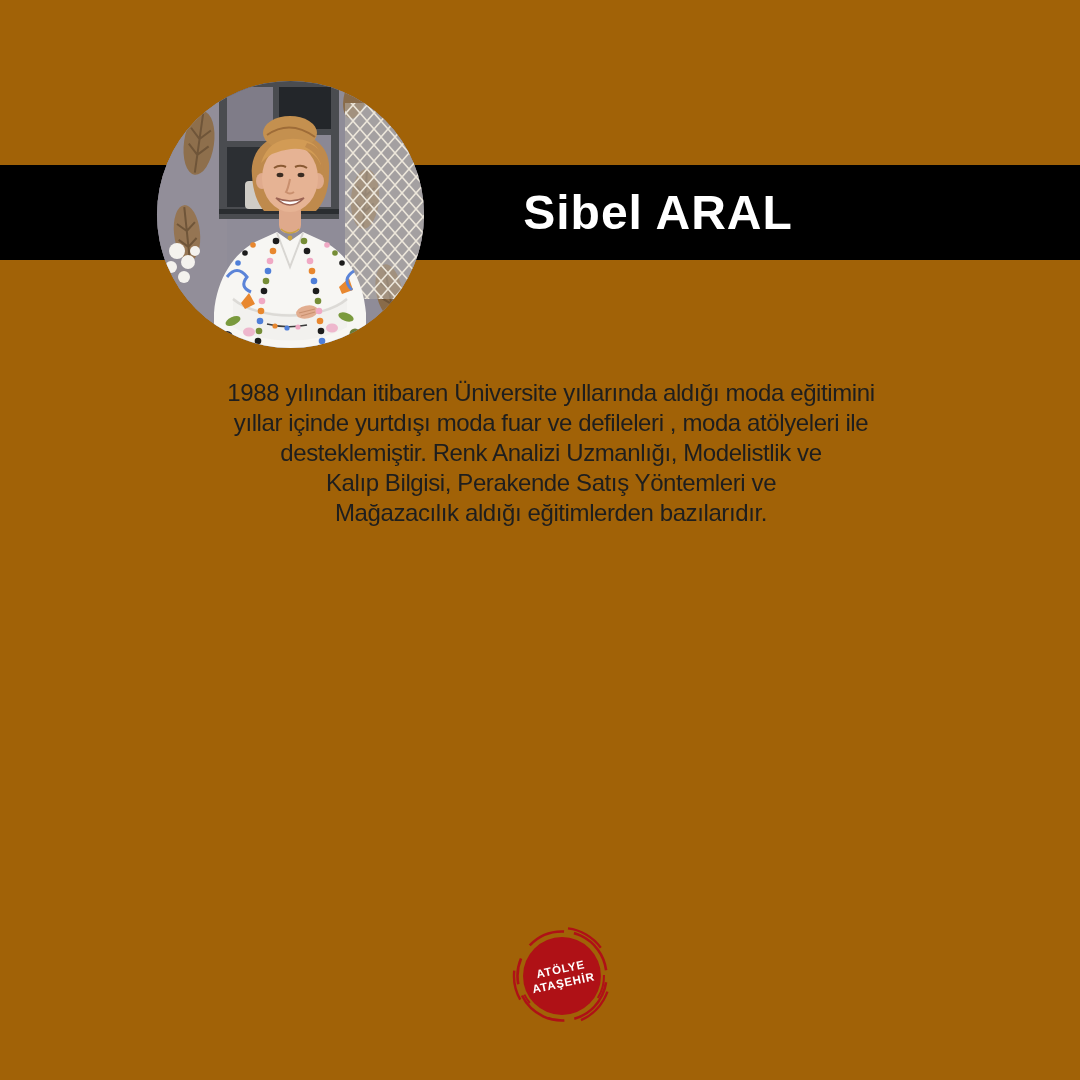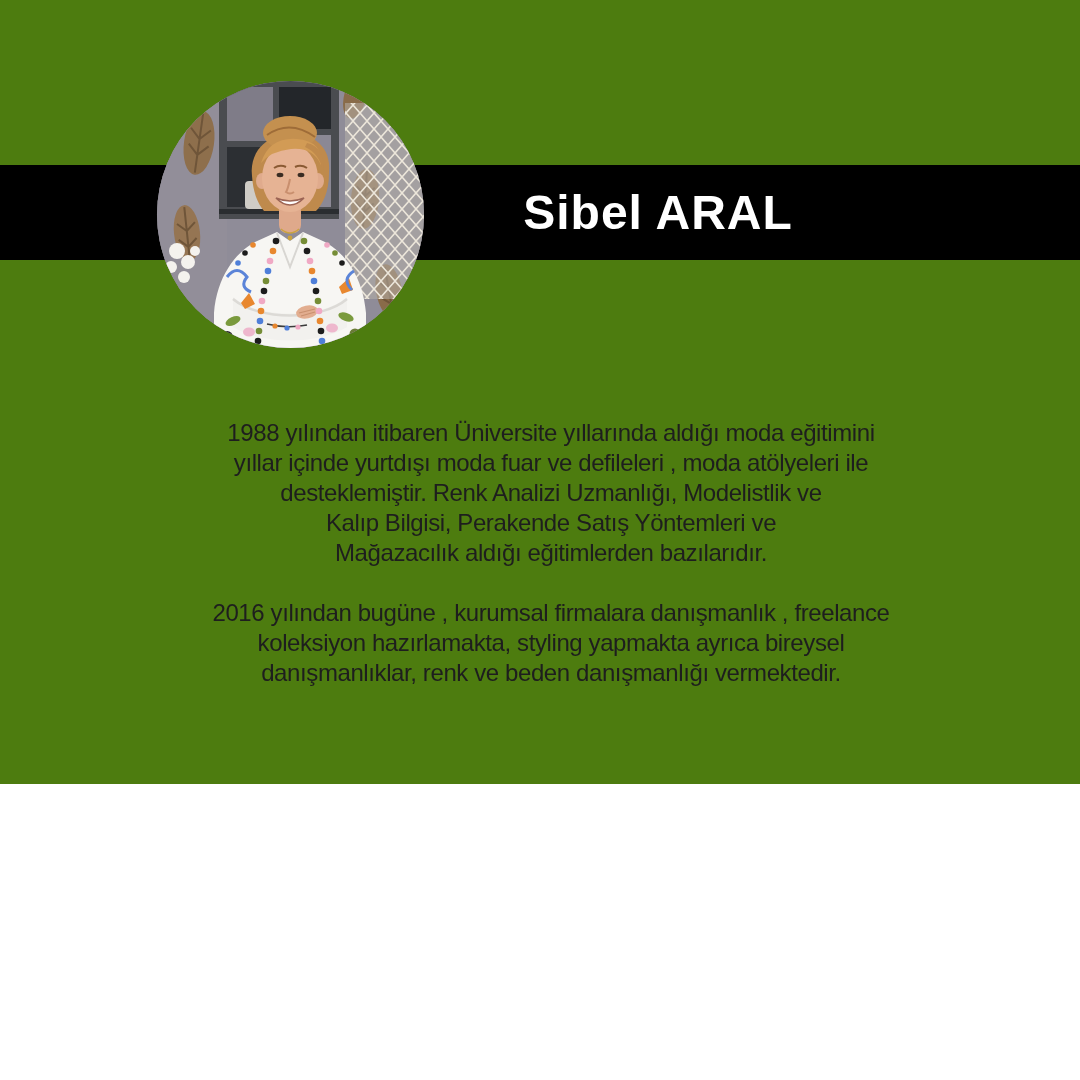--- a/index.html
+++ b/index.html
@@ -1,20 +1,20 @@
 <!DOCTYPE html>
 <html><head>
 <meta charset="utf-8">
 <style>
   html, body { margin: 0; padding: 0; background: #ffffff; }
   .card {
     position: relative;
     width: 1080px;
-    height: 784px;
-    background: #4d7c0f;
+    height: 1080px;
+    background: #a16207;
     overflow: hidden;
     font-family: "Liberation Sans", "DejaVu Sans", sans-serif;
   }
   .name-band {
     position: absolute;
     left: 0; top: 165px;
     width: 1080px; height: 95px;
     background: #000000;
   }
   .name-title {
@@ -42,21 +42,20 @@
   .photo-circle svg { display: block; }
   .bio {
     position: absolute;
     left: 140px; top: 378px;
     width: 822px;
     text-align: center;
     color: #1e1e1e;
     font-size: 24px;
     line-height: 30px;
     letter-spacing: -0.4px;
-    margin-top: 40px;
   }
   .bio p {
     margin: 0 0 30px 0;
     white-space: pre-line;
   }
   .stamp {
     position: absolute;
     left: 512px; top: 926px;
     width: 100px; height: 100px;
   }
@@ -217,23 +216,20 @@
       </g>
     </svg>
   </div>
 
   <div class="bio">
     <p>1988 yılından itibaren Üniversite yıllarında aldığı moda eğitimini
 yıllar içinde yurtdışı moda fuar ve defileleri , moda atölyeleri ile
 desteklemiştir. Renk Analizi Uzmanlığı, Modelistlik ve
 Kalıp Bilgisi, Perakende Satış Yöntemleri ve
 Mağazacılık aldığı eğitimlerden bazılarıdır.</p>
-    <p>2016 yılından bugüne , kurumsal firmalara danışmanlık , freelance
-koleksiyon hazırlamakta, styling yapmakta ayrıca bireysel
-danışmanlıklar, renk ve beden danışmanlığı vermektedir.</p>
   </div>
 
   <div class="stamp">
     <svg width="100" height="100" viewBox="0 0 100 100" xmlns="http://www.w3.org/2000/svg">
       <g stroke="#AF1116" fill="none">
         <circle cx="50" cy="50" r="44.5" stroke-width="2.6" stroke-dasharray="38 10 52 12 26 16" transform="rotate(25 50 50)"></circle>
         <circle cx="50" cy="50" r="48" stroke-width="2.4" stroke-dasharray="20 46 40 70 30 76" transform="rotate(-60 50 50)"></circle>
         <circle cx="50" cy="50" r="42" stroke-width="2" stroke-dasharray="10 150 24 80" transform="rotate(140 50 50)"></circle>
       </g>
       <circle cx="50" cy="50" r="39" fill="#AF1116"></circle>

